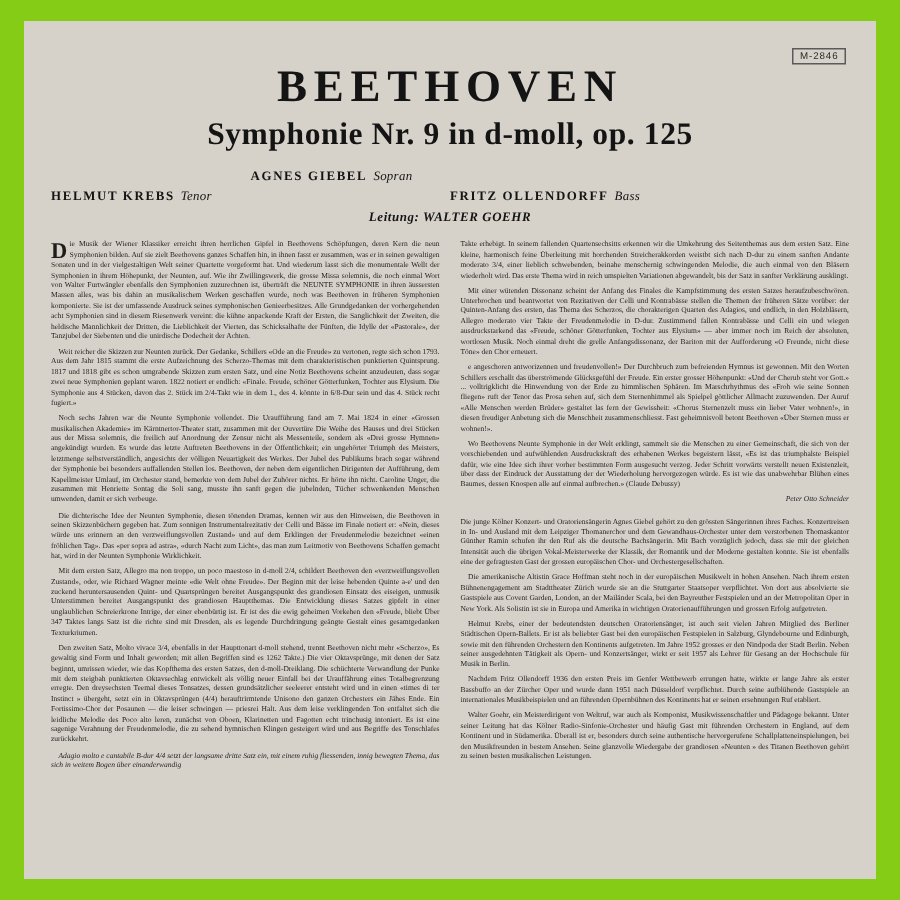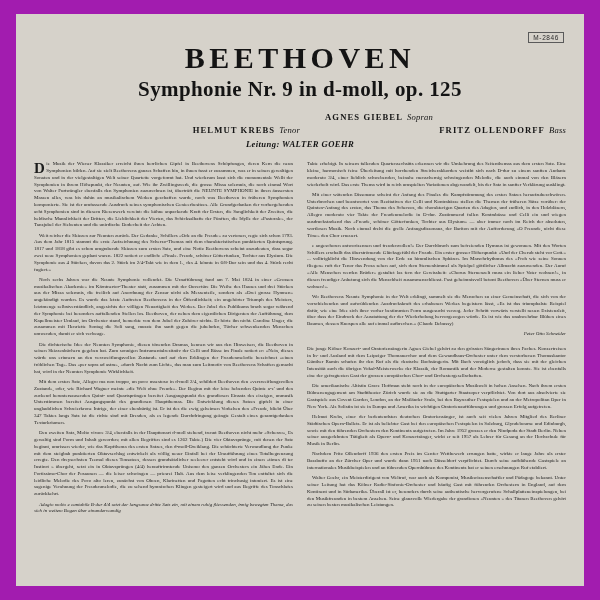--- a/index.html
+++ b/index.html
@@ -11,21 +11,21 @@
     height: 600px;
     background: #c9c5bd;
     font-family: "Liberation Serif", serif;
     overflow: hidden;
   }
   .sleeve {
     position: absolute;
     left: 0; top: 0;
     width: 600px;
     height: 600px;
-    background: #a21caf;
+    background: #84cc16;
     box-sizing: border-box;
   }
   .inner {
     position: absolute;
     left: 16px; top: 14px;
     width: 568px;
     height: 572px;
     background: #d6d2ca;
     box-sizing: border-box;
     padding: 10px 18px 8px 18px;
@@ -72,21 +72,21 @@
     line-height: 1.55;
     letter-spacing: .3px;
   }
   .prow {
     display: flex;
     justify-content: center;
     align-items: baseline;
   }
   .pcol {
     width: 50%;
-    text-align: right;
+    text-align: left;
   }
   .pname {
     font-weight: 700;
     letter-spacing: 1.1px;
   }
   .prole {
     font-style: italic;
     letter-spacing: .2px;
     margin-left: 4px;
   }

